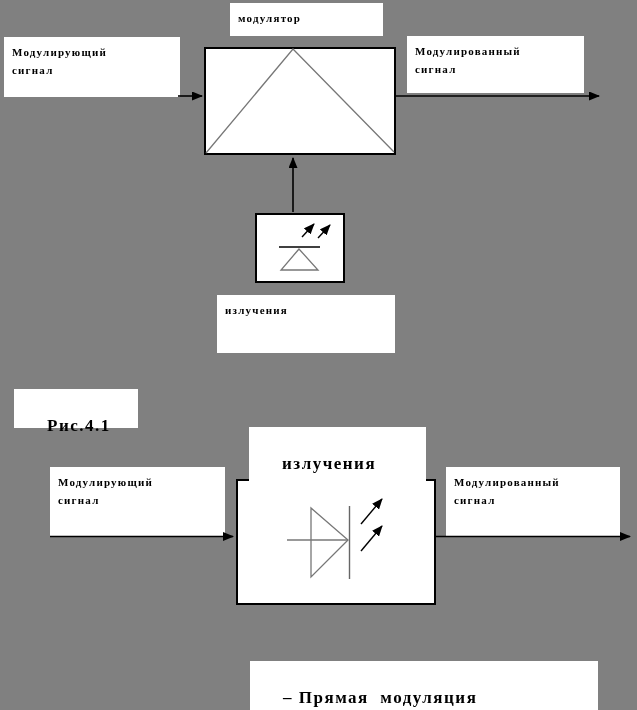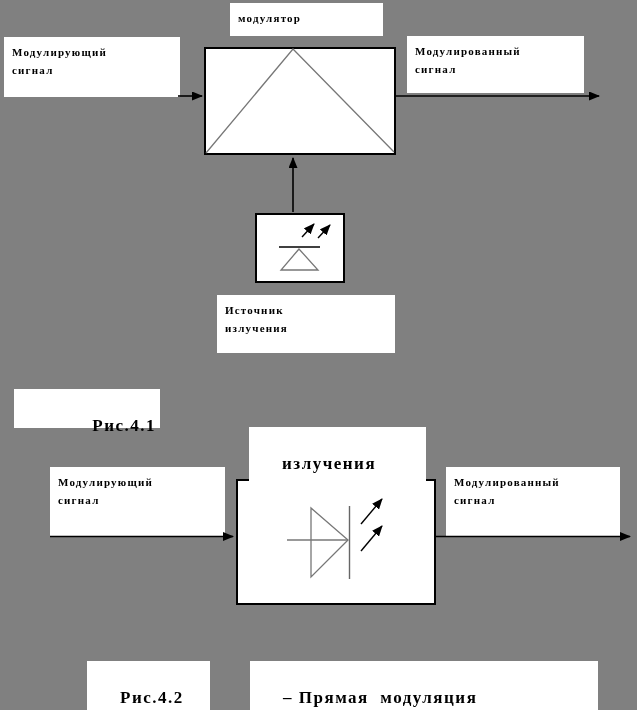--- a/index.html
+++ b/index.html
@@ -36,47 +36,43 @@
   <div class="wbox lbl" style="left:407px; top:36px; width:177px; height:57px;">
     <div>Модулированный</div>
     <div>сигнал</div>
   </div>
 
   <div class="bbox" style="left:204px; top:47px; width:192px; height:108px;"></div>
 
   <div class="bbox" style="left:255px; top:213px; width:90px; height:70px;"></div>
 
   <div class="wbox lbl" style="left:217px; top:295px; width:178px; height:58px;">
-    <div>Источник</div>
     <div>излучения</div>
   </div>
 
-  <div class="wbox cap" style="left:14px; top:389px; width:146px; height:39px;text-align:right;">
+  <div class="wbox cap" style="left:14px; top:389px; width:124px; height:39px;">
     <span>Рис.4.1</span>
   </div>
 
   <div class="bbox" style="left:236px; top:479px; width:200px; height:126px;"></div>
 
   <div class="wbox cap overcont" style="left:249px; top:427px; width:177px; height:56px;">
     <span>излучения</span>
   </div>
 
   <div class="wbox lbl" style="left:50px; top:467px; width:175px; height:70px;">
     <div>Модулирующий</div>
     <div>сигнал</div>
   </div>
 
   <div class="wbox lbl" style="left:446px; top:467px; width:174px; height:70px;">
     <div>Модулированный</div>
     <div>сигнал</div>
   </div>
 
-  <div class="wbox cap" style="left:87px; top:661px; width:123px; height:49px;">
-    <span>Рис.4.2</span>
-  </div>
   <div class="wbox cap" style="left:250px; top:661px; width:348px; height:49px;">
     <span>– Прямая  модуляция</span>
   </div>
 
   <svg class="overlay" width="637" height="710" viewBox="0 0 637 710">
     <defs>
       <marker id="ah" markerUnits="userSpaceOnUse" markerWidth="11" markerHeight="9" refX="10" refY="4.5" orient="auto">
         <path d="M0,0 L11,4.5 L0,9 Z" fill="#000"></path>
       </marker>
     </defs>

